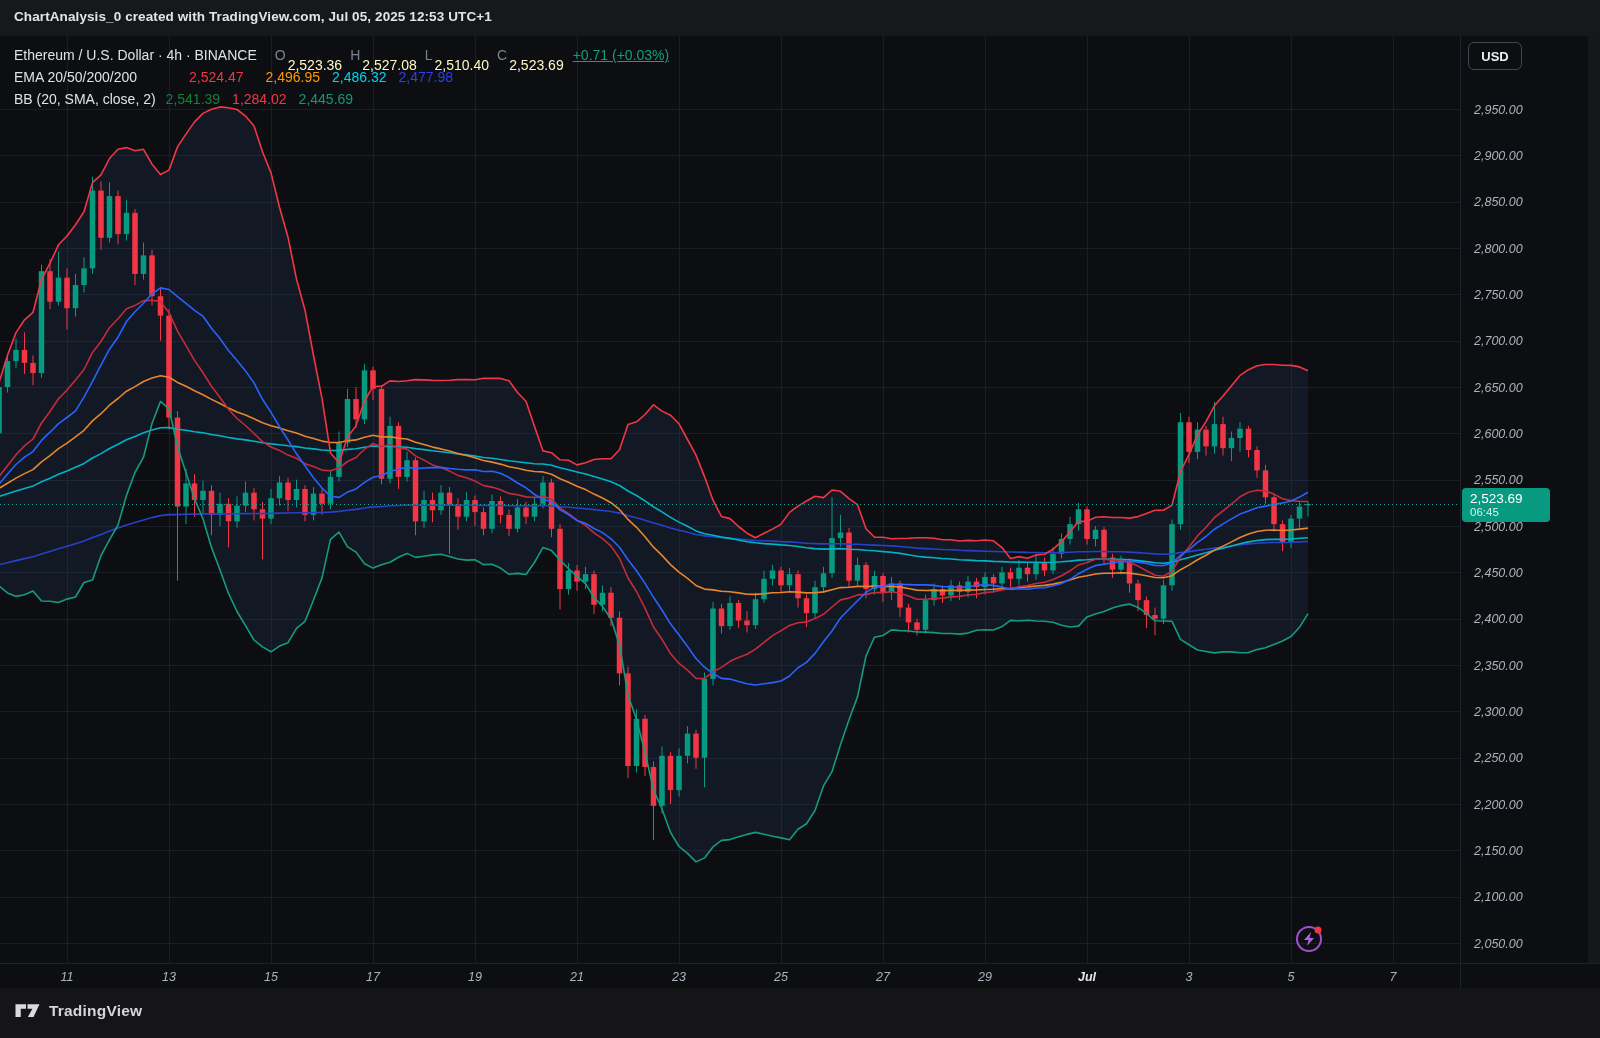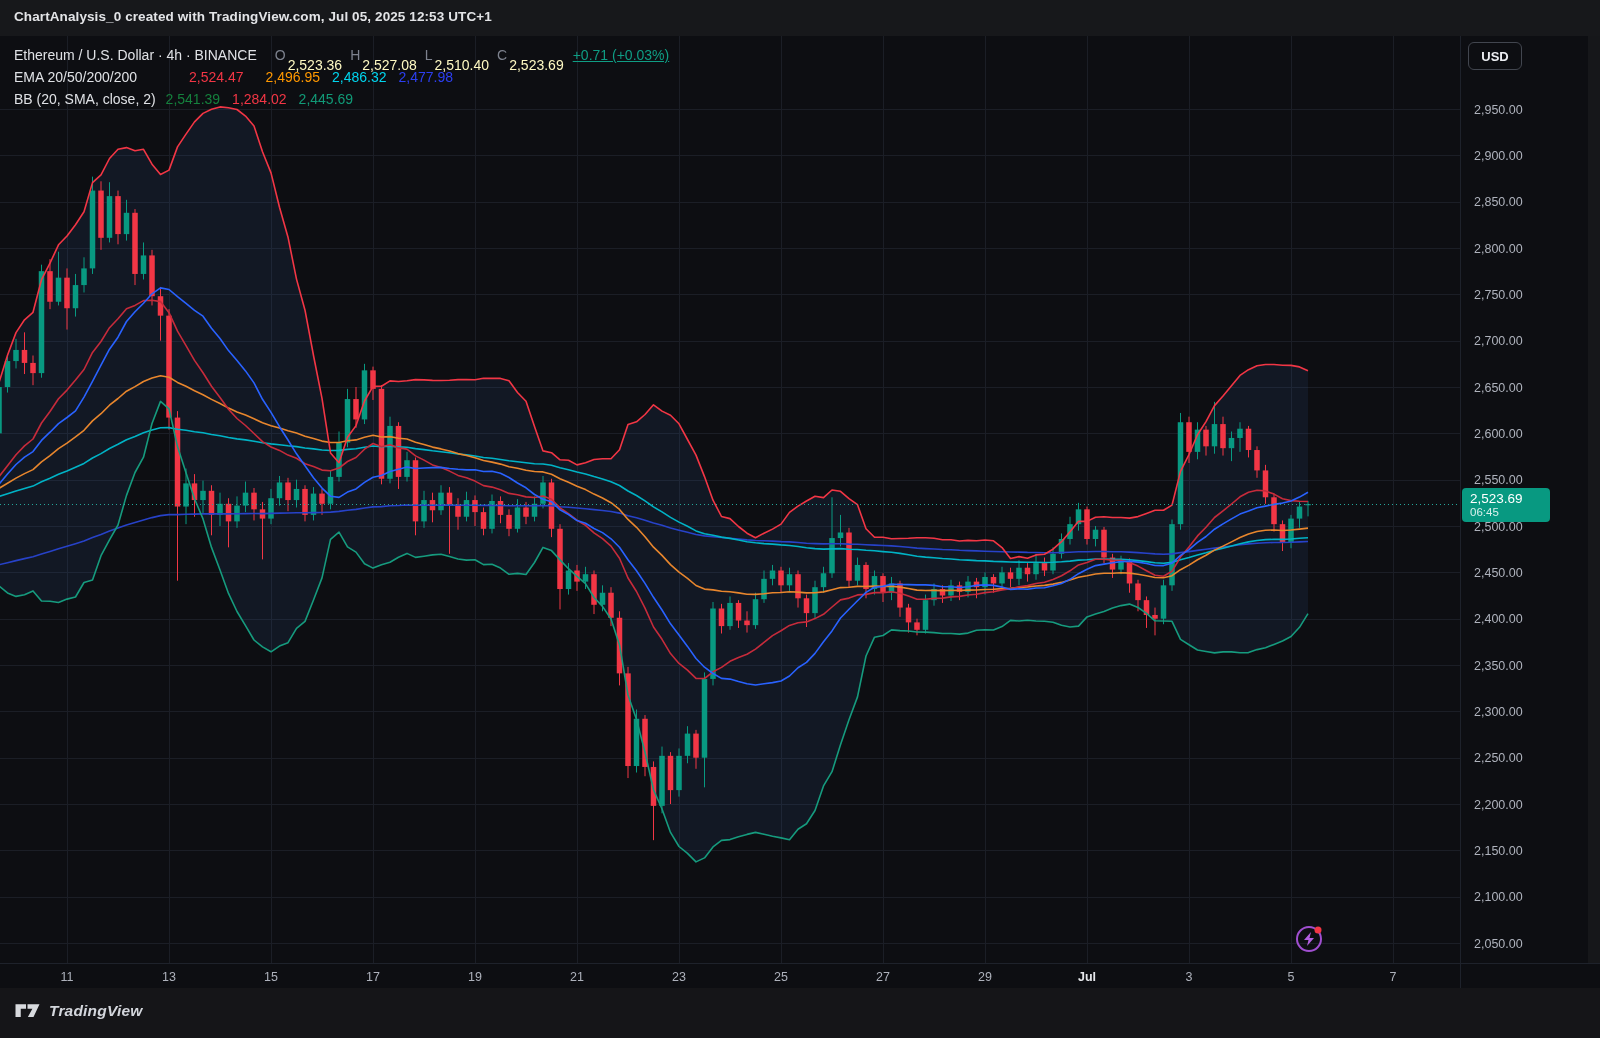--- a/index.html
+++ b/index.html
@@ -23,32 +23,32 @@
     border:1px solid #42464f;border-radius:6px;background:#0d0e12;color:#eceef2;
     font-size:13px;font-weight:700;display:flex;align-items:center;justify-content:center;z-index:6;cursor:pointer;}
 
   .price-badge{position:absolute;left:1462px;width:88px;height:34px;border-radius:4px;
     display:flex;flex-direction:column;justify-content:center;padding:1px 8px;box-sizing:border-box;z-index:6;}
   .price-badge .p{font-size:13.5px;color:#ffffff;line-height:15px;}
   .price-badge .cd{font-size:11.5px;color:rgba(255,255,255,.85);line-height:13px;}
 
   .footer-bar{position:absolute;left:0;top:988px;width:1600px;height:50px;background:#151518;z-index:4;}
   .brand{position:absolute;left:14px;top:13px;display:flex;align-items:center;cursor:pointer;}
-  .brand-text{color:#d3d6dc;font-size:15.5px;font-weight:700;margin-left:8px;letter-spacing:.2px;font-style:italic;}
+  .brand-text{color:#d3d6dc;font-size:15.5px;font-weight:700;margin-left:8px;letter-spacing:.2px;}
 </style>
 </head>
 <body>
 
 <div id="stage">
 
   <div class="header-bar">
     <div class="header-title">ChartAnalysis_0 created with TradingView.com, Jul 05, 2025 12:53 UTC+1</div>
   </div>
 
-  <div id="chart-host" style="position:absolute;inset:0;"><svg width="1600" height="1038" viewBox="0 0 1600 1038">
+  <div id="chart-host" style="position:absolute;inset:0;font-style:italic;"><svg width="1600" height="1038" viewBox="0 0 1600 1038">
         <rect x="0" y="36" width="1600" height="1002" fill="#0d0e12"></rect>
         <rect x="1588" y="36" width="12" height="927" fill="#16171a"></rect>
         <defs>
           <clipPath id="plotclip">
             <rect x="0" y="36" width="1461" height="927"></rect>
           </clipPath>
           <clipPath id="taxisclip">
             <rect x="0" y="963" width="1481" height="25"></rect>
           </clipPath>
         </defs>

